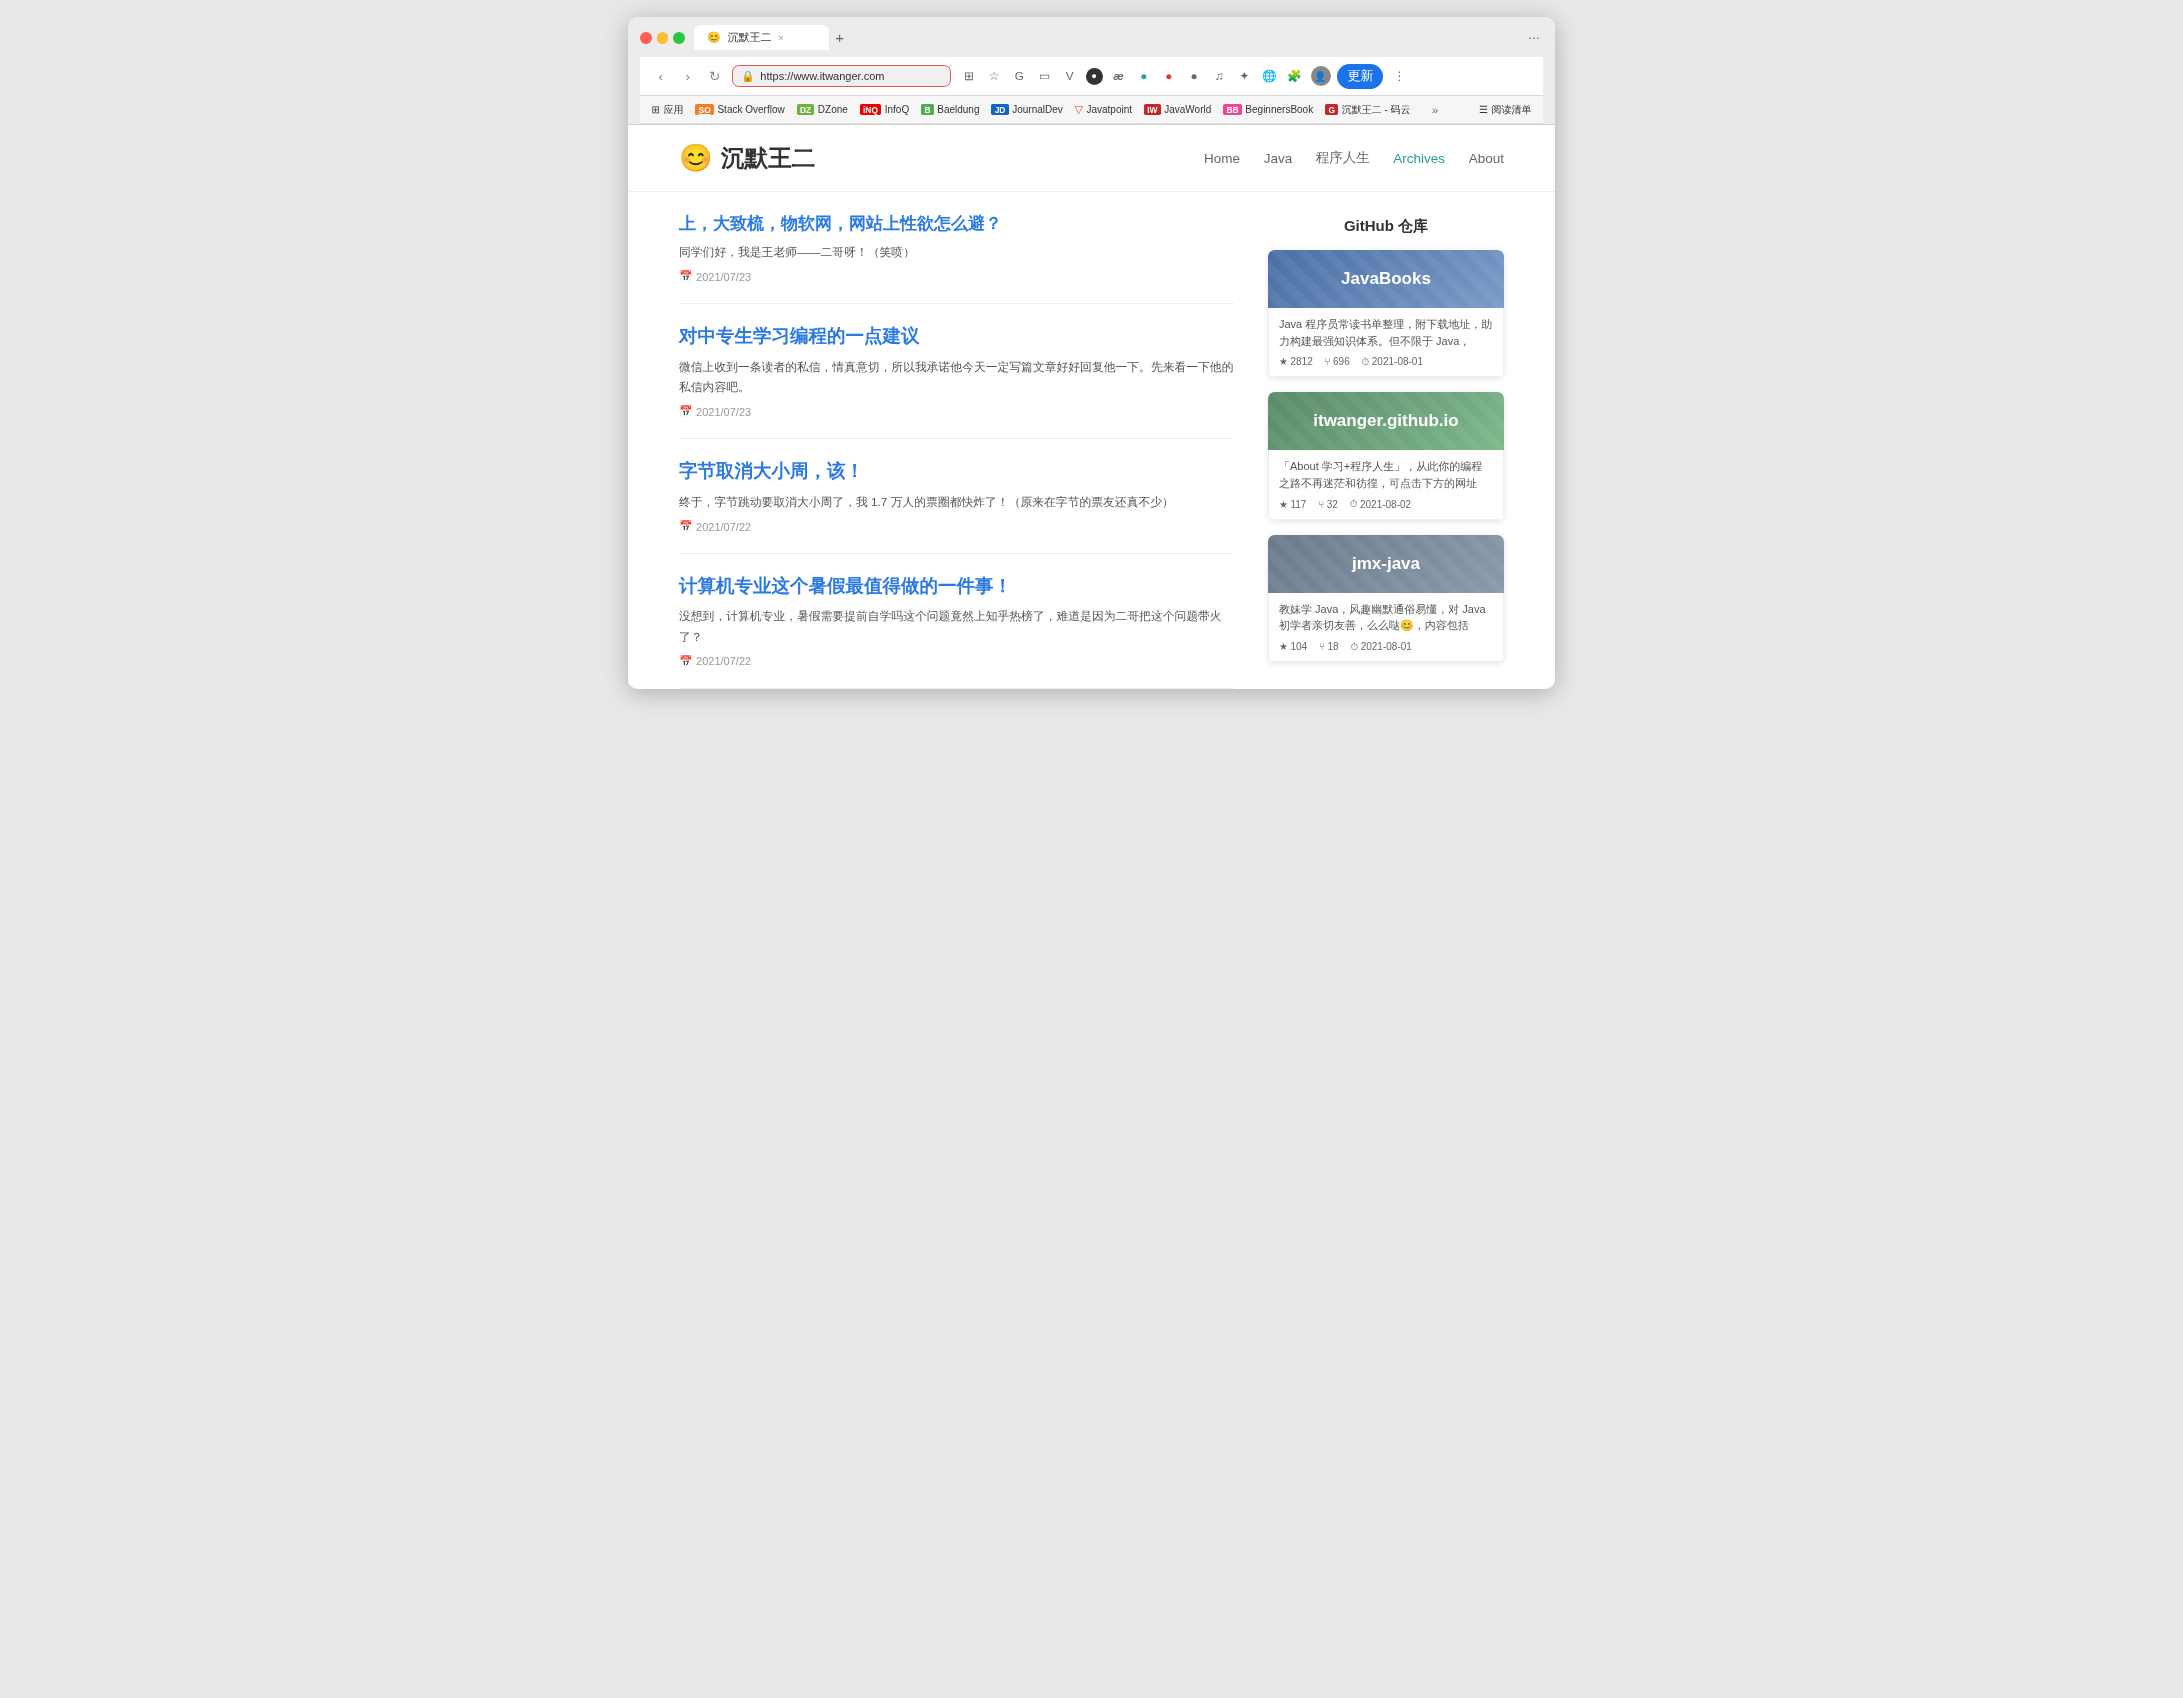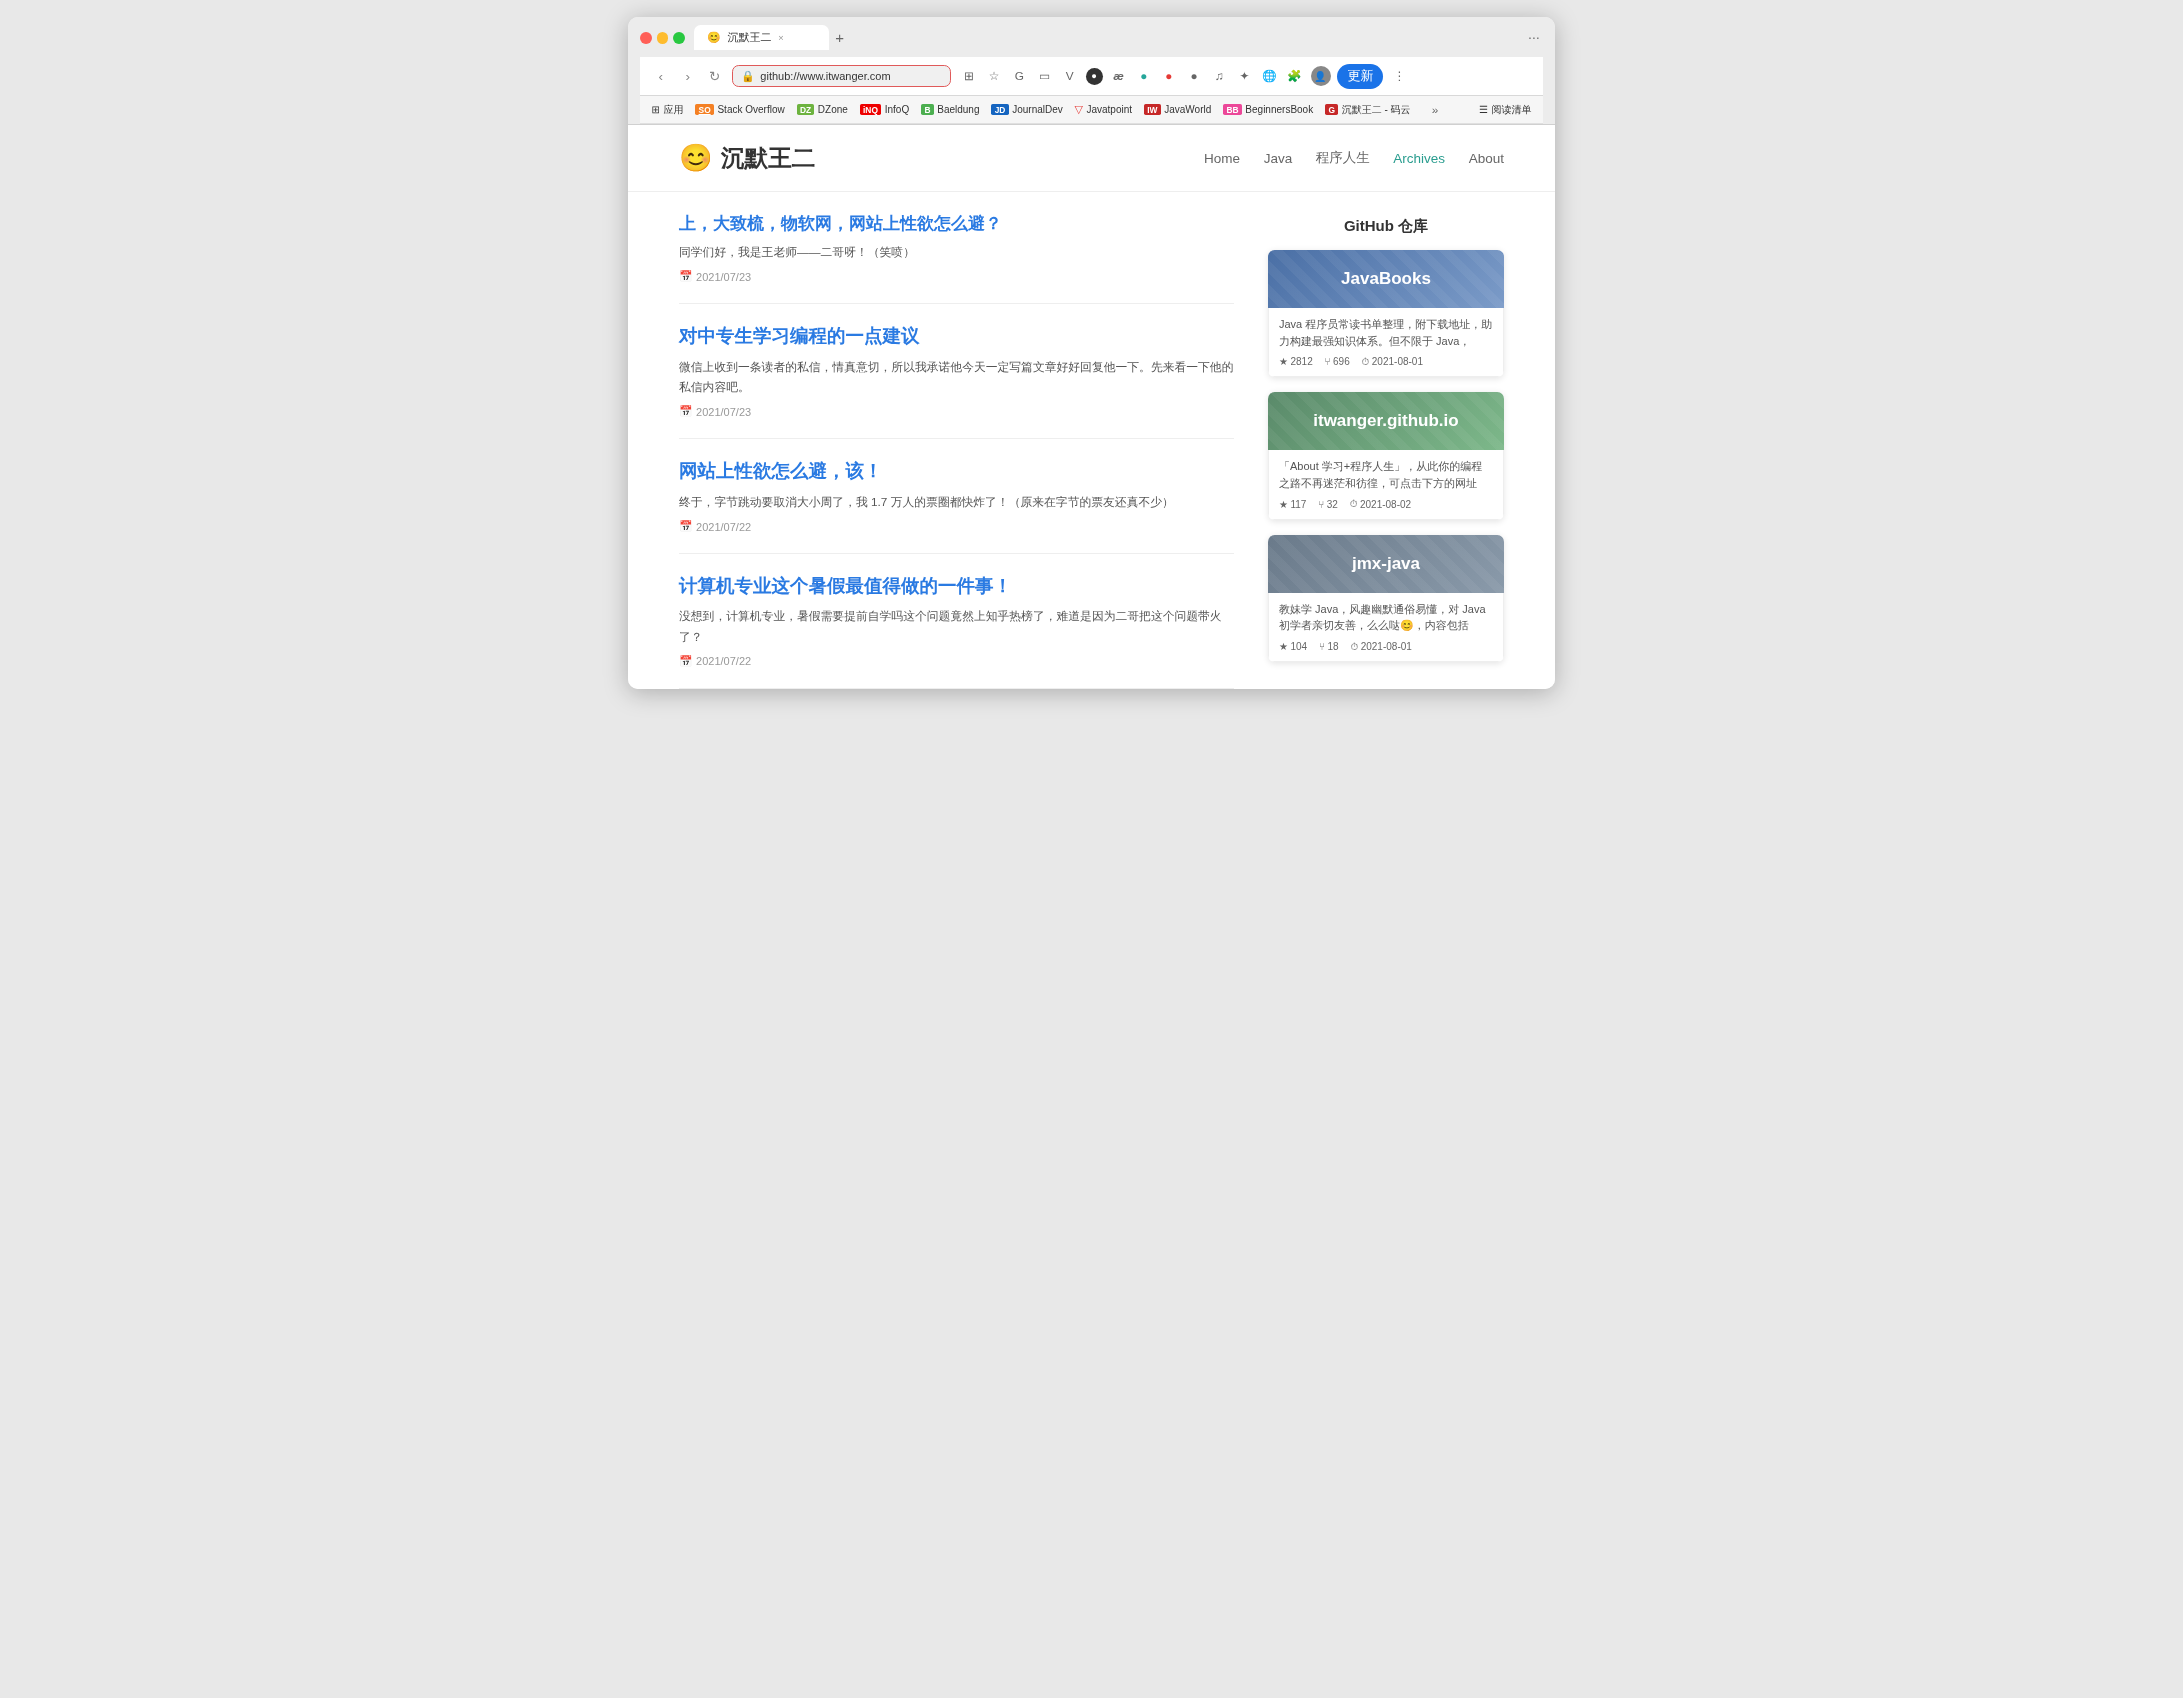--- a/index.html
+++ b/index.html
@@ -366,21 +366,21 @@
       <div class="toolbar-icon">⋯</div>
     </div>
 
     <div class="address-bar">
       <span class="nav-btn">‹</span>
       <span class="nav-btn">›</span>
       <span class="nav-btn">↻</span>
 
       <div class="url-box">
         <span class="lock-icon">🔒</span>
-        <span class="url-text">github://www.itwanger.com</span>
+        <span class="url-text">https://www.itwanger.com</span>
       </div>
 
       <div class="toolbar-icons">
         <div class="toolbar-icon">⊞</div>
         <div class="toolbar-icon">☆</div>
         <div class="toolbar-icon">G</div>
         <div class="toolbar-icon">▭</div>
         <div class="toolbar-icon">V</div>
         <div class="toolbar-icon" style="background:#333;border-radius:50%;width:17px;height:17px;color:white;font-size:9.3px;display:flex;align-items:center;justify-content:center;">●</div>
         <div class="toolbar-icon" style="font-style:italic;font-weight:bold;">æ</div>
@@ -479,21 +479,21 @@
         <div class="article-item">
           <div class="article-title">对中专生学习编程的一点建议</div>
           <div class="article-excerpt">微信上收到一条读者的私信，情真意切，所以我承诺他今天一定写篇文章好好回复他一下。先来看一下他的私信内容吧。</div>
           <div class="article-date">
             <span>📅</span>
             <span>2021/07/23</span>
           </div>
         </div>
 
         <div class="article-item">
-          <div class="article-title">网站上性欲怎么避，该！</div>
+          <div class="article-title">字节取消大小周，该！</div>
           <div class="article-excerpt">终于，字节跳动要取消大小周了，我 1.7 万人的票圈都快炸了！（原来在字节的票友还真不少）</div>
           <div class="article-date">
             <span>📅</span>
             <span>2021/07/22</span>
           </div>
         </div>
 
         <div class="article-item">
           <div class="article-title">计算机专业这个暑假最值得做的一件事！</div>
           <div class="article-excerpt">没想到，计算机专业，暑假需要提前自学吗这个问题竟然上知乎热榜了，难道是因为二哥把这个问题带火了？</div>

